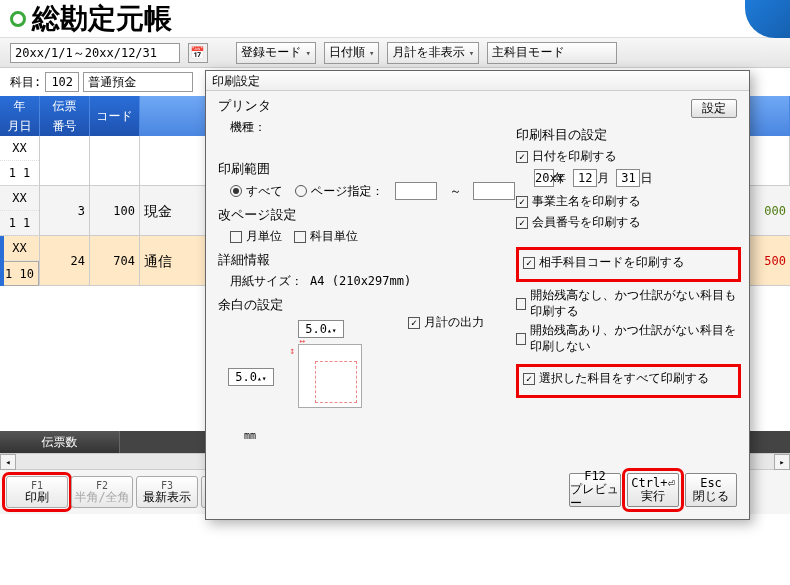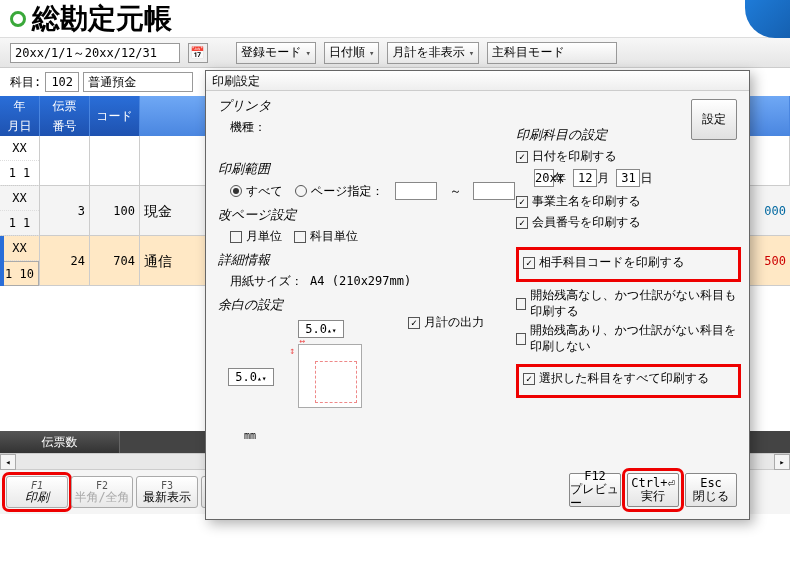--- a/index.html
+++ b/index.html
@@ -28,46 +28,46 @@
 .col-code { width: 50px; border-right: 1px solid #4a86e0; line-height: 40px; text-align: center; }
 .col-rest { flex: 1; background: linear-gradient(#6fa8f5,#4a86e0); border-right: 1px solid #4a86e0; }
 
 .grid-body { }
 .grid-row { display: flex; height: 50px; border-bottom: 1px solid #ccc; }
 .grid-row .c1 { width: 40px; border-right: 1px solid #ccc; }
 .grid-row .c1a, .grid-row .c1b { height: 25px; line-height: 25px; text-align: center; border-bottom: 1px dotted #ddd; }
 .grid-row .c2 { width: 50px; border-right: 1px solid #ccc; line-height: 50px; text-align: right; padding-right: 4px; }
 .grid-row .c3 { width: 50px; border-right: 1px solid #ccc; line-height: 50px; text-align: right; padding-right: 4px; }
 .grid-row .c4 { flex: 1; border-right: 1px solid #ccc; line-height: 50px; padding-left: 4px; font-size: 14px; }
-.grid-row .c5 { width: 40px; line-height: 50px; text-align: right; padding-right: 4px; color: #0369a1; }
+.grid-row .c5 { width: 40px; line-height: 50px; text-align: right; padding-right: 4px; color: #4d7c0f; }
 .grid-row .c5b { width: 40px; line-height: 50px; text-align: right; padding-right: 4px; color: #c00; background: #ffe8c5; }
 .alt { background: #f4f4f4; }
 .orange { background: #ffe8c5; }
 
 .footer-slip { height: 22px; background: #444; color: #fff; display: flex; align-items: center; }
 .footer-slip .lbl { width: 120px; text-align: center; background: linear-gradient(#555,#333); height: 22px; line-height: 22px; border-right: 1px solid #666; }
 
 .scrollbar { height: 16px; background: #e8e8e8; border-top: 1px solid #ccc; position: relative; }
 .scrollbar .left { position: absolute; left: 0; width: 16px; height: 16px; border: 1px solid #aaa; background: #f4f4f4; text-align: center; line-height: 14px; font-size: 9px; }
 .scrollbar .right { position: absolute; right: 0; width: 16px; height: 16px; border: 1px solid #aaa; background: #f4f4f4; text-align: center; line-height: 14px; font-size: 9px; }
 
 .fkeys { height: 45px; background: #f5f5f5; display: flex; align-items: center; padding: 0 6px; gap: 3px; border-top: 1px solid #ccc; }
 .fkey { width: 62px; height: 32px; background: linear-gradient(#fff,#e8e8e8); border: 1px solid #aaa; border-radius: 3px; display: flex; flex-direction: column; align-items: center; justify-content: center; line-height: 1.1; }
 .fkey .fnum { font-size: 10px; color: #555; }
 .fkey .flbl { font-size: 12px; }
 .fkey.disabled { color: #aaa; }
-.fkey.hl { outline: 3px solid #e00; outline-offset: 1px; font-style: italic; }
+.fkey.hl { outline: 3px solid #e00; outline-offset: 1px; }
 
 
 .dialog { position: absolute; left: 205px; top: 70px; width: 545px; height: 450px; background: #f5f5f5; border: 1px solid #666; box-shadow: 4px 4px 12px rgba(0,0,0,0.3); }
 .dlg-title { height: 20px; background: linear-gradient(#fff,#eee); padding-left: 6px; line-height: 20px; border-bottom: 1px solid #ccc; }
 .dlg-sec { margin: 6px 12px; }
-.dlg-label { font-size: 13px; margin-bottom: 4px; font-style: italic; }
+.dlg-label { font-size: 13px; margin-bottom: 4px; }
 .dlg-sub { padding-left: 12px; display: flex; gap: 12px; align-items: center; flex-wrap: wrap; }
-.btn { padding: 11px 10px; border: 1px solid #888; background: linear-gradient(#fff,#e0e0e0); border-radius: 2px; }
+.btn { padding: 0 10px; border: 1px solid #888; background: linear-gradient(#fff,#e0e0e0); border-radius: 2px; }
 .radio, .chk { display: inline-flex; align-items: center; gap: 4px; }
 .radio .r { width: 12px; height: 12px; border-radius: 50%; border: 1px solid #555; display: inline-block; position: relative; }
 .radio .r.on::after { content: ""; position: absolute; left: 2px; top: 2px; width: 6px; height: 6px; background: #333; border-radius: 50%; }
 .chk .b { width: 12px; height: 12px; border: 1px solid #555; display: inline-flex; align-items: center; justify-content: center; font-size: 10px; line-height: 1; }
 .num-in { width: 42px; height: 18px; border: 1px solid #888; text-align: center; background: #fff; line-height: 16px; display: inline-block; }
 .margin-box { position: relative; width: 160px; height: 90px; margin-top: 6px; }
 .margin-top-in { position: absolute; left: 80px; top: 0; width: 46px; }
 .margin-left-in { position: absolute; left: 10px; top: 48px; width: 46px; }
 .margin-preview { position: absolute; left: 80px; top: 24px; width: 64px; height: 64px; border: 1px solid #aaa; background: #fff; }
 .margin-preview .inner { position: absolute; left: 16px; top: 16px; right: 4px; bottom: 4px; border: 1px dashed #e88; }

